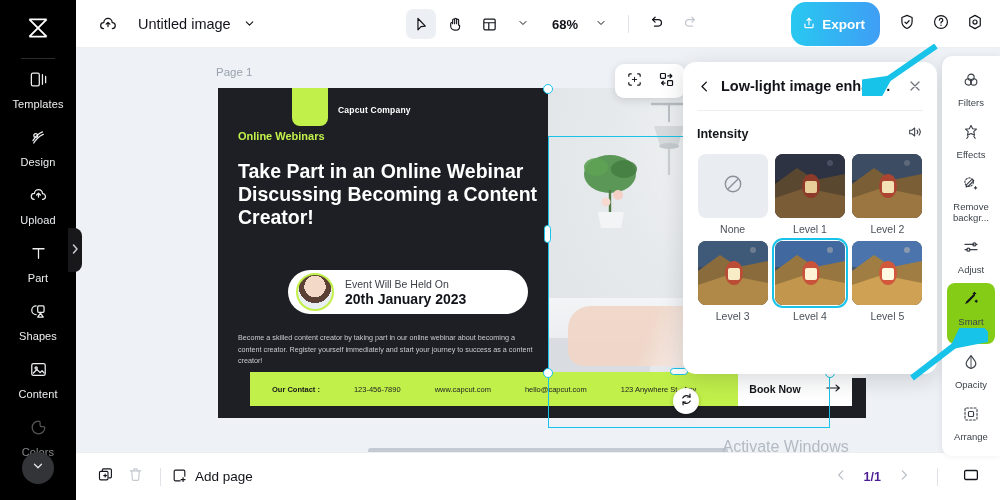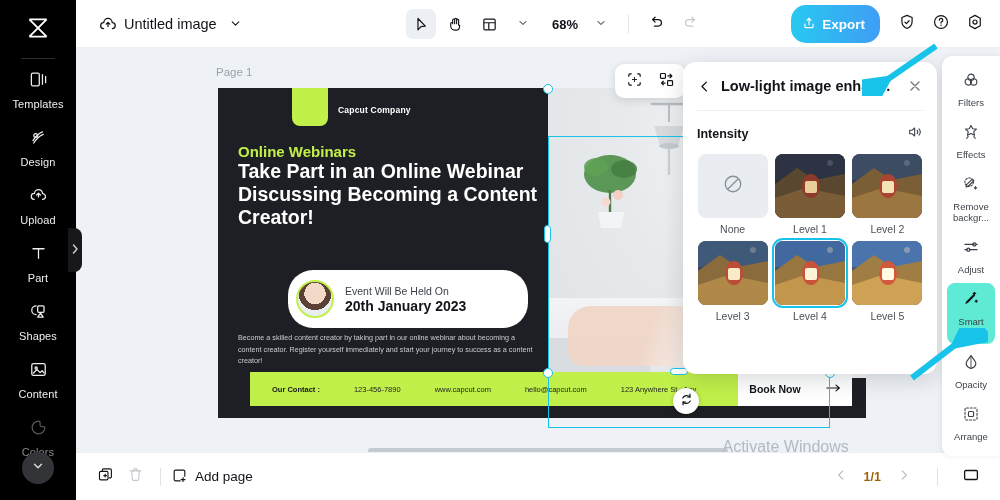--- a/index.html
+++ b/index.html
@@ -44,62 +44,62 @@
   }
 
   
   .topbar {
     position: absolute; left: 76px; top: 0; width: 924px; height: 48px;
     background: #ffffff; display: flex; align-items: center;
     border-bottom: 1px solid #eceff2; z-index: 35;
   }
   .tb-cloud { margin-left: 22px; display: flex; align-items: center; cursor: pointer; }
   .doc-title {
-    margin-left: 6px; font-size: 14.5px; color: #12141a; font-weight: 400; cursor: pointer;
+    margin-left: 20px; font-size: 14.5px; color: #12141a; font-weight: 400; cursor: pointer;
   }
   .doc-caret { margin-left: 12px; cursor: pointer; display: flex; }
   .tb-center {
     position: absolute; left: 330px; top: 0; height: 48px;
     display: flex; align-items: center; gap: 4px;
   }
   .tb-btn {
     width: 30px; height: 30px; border-radius: 7px;
     display: flex; align-items: center; justify-content: center; cursor: pointer;
     background: transparent;
   }
   .tb-btn.active { background: #eceff3; }
   .zoom-val { font-size: 13px; color: #12141a; font-weight: 600; margin: 0 4px 0 10px; cursor: pointer; }
   .tb-sep { width: 1px; height: 18px; background: #dfe3e8; margin: 0 8px; }
   .tb-right {
     position: absolute; right: 10px; top: 0; height: 48px;
     display: flex; align-items: center; gap: 4px;
   }
   .export-btn {
-    height: 38px; padding: 0 15px 0 11px; border-radius: 15px;
+    height: 44px; padding: 0 15px 0 11px; border-radius: 15px;
     background: linear-gradient(90deg,#28c8f0 0%,#3f9ef5 100%);
     color: #fff; font-size: 13.5px; font-weight: 700;
     display: flex; align-items: center; gap: 6px; cursor: pointer; border: none;
     margin-right: 8px;
   }
 
   
   .right-rail {
     position: absolute; right: 0; top: 56px; width: 58px; height: 400px;
     background: #ffffff; border-radius: 10px 0 0 10px;
     box-shadow: -1px 0 6px rgba(20,28,40,.07);
     display: flex; flex-direction: column; align-items: center;
     padding-top: 8px; gap: 2px; z-index: 38;
   }
   .rr-item {
     width: 48px; padding: 7px 2px 6px; border-radius: 8px;
     display: flex; flex-direction: column; align-items: center; gap: 4px;
     color: #3a3f47; cursor: pointer; text-align: center;
   }
   .rr-item .lbl { font-size: 9.5px; line-height: 11px; color: #3d434b; }
-  .rr-item.selected { background: #5eead4; }
+  .rr-item.selected { background: #84cc16; }
 
   
   .workarea {
     position: absolute; left: 76px; top: 48px; width: 924px; height: 404px;
     background: #eef1f5; overflow: hidden; z-index: 10;
   }
   .page-label {
     position: absolute; left: 140px; top: 18px; font-size: 11.5px; color: #9aa2ad;
   }
   .poster {
@@ -142,29 +142,29 @@
   }
   .poster-lime-tab {
     position: absolute; left: 74px; top: 0; width: 36px; height: 38px;
     background: #c2f04a; border-radius: 0 0 8px 8px;
   }
   .poster-company {
     position: absolute; left: 120px; top: 17px;
     font-size: 8.5px; font-weight: 700; color: #ffffff; letter-spacing: .2px;
   }
   .poster-kicker {
-    position: absolute; left: 20px; top: 55px;
-    font-size: 15px; font-weight: 700; color: #c2f04a;
+    position: absolute; left: 20px; top: 42px;
+    font-size: 11px; font-weight: 700; color: #c2f04a;
   }
   .poster-heading {
     position: absolute; left: 20px; top: 72px; width: 300px;
     font-size: 19.5px; line-height: 23px; font-weight: 700; color: #ffffff;
   }
   .date-card {
-    position: absolute; left: 70px; top: 182px; width: 240px; height: 58px;
+    position: absolute; left: 70px; top: 182px; width: 240px; height: 44px;
     background: #ffffff; border-radius: 25px; display: flex; align-items: center;
     padding-left: 8px; gap: 11px;
   }
   .date-ava {
     width: 38px; height: 38px; border-radius: 50%;
     border: 2.5px solid #c2f04a; overflow: hidden;
     background: radial-gradient(circle at 50% 34%, #f2d9c8 0 38%, #5b4036 38% 58%, #e9eef2 58% 100%);
   }
   .date-txt-top { font-size: 10.5px; color: #3c4149; }
   .date-txt-main { font-size: 14px; font-weight: 700; color: #12141a; margin-top: 1px; }
@@ -250,21 +250,21 @@
     background: #ffffff; border-top: 1px solid #eceff2;
     display: flex; align-items: center; z-index: 36;
   }
   .bb-btn { width: 30px; height: 30px; display:flex; align-items:center; justify-content:center; cursor: pointer; border-radius: 6px; }
   .bb-sep { width: 1px; height: 18px; background: #dfe3e8; margin: 0 10px; }
   .addpage {
     display: flex; align-items: center; gap: 7px; cursor: pointer;
     font-size: 13.5px; color: #12141a;
   }
   .bb-right { position: absolute; right: 14px; display: flex; align-items: center; gap: 8px; }
-  .pg-num { font-size: 12.5px; font-weight: 700; color: #a16207; }
+  .pg-num { font-size: 12.5px; font-weight: 700; color: #4c1d95; }
 
   
   .wm { position: absolute; right: 96px; top: 438px; text-align: left; z-index: 20; pointer-events: none; }
   .wm1 { font-size: 16px; color: #b3bac3; }
   .wm2 { font-size: 11.5px; color: #b3bac3; margin-top: 2px; }
 
   
   .arrow-svg { position: absolute; z-index: 60; pointer-events: none; }
 </style>
 </head>

